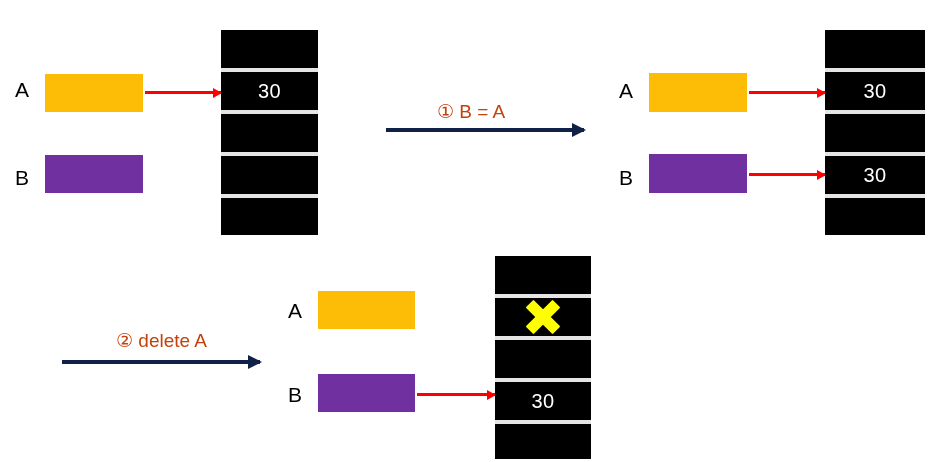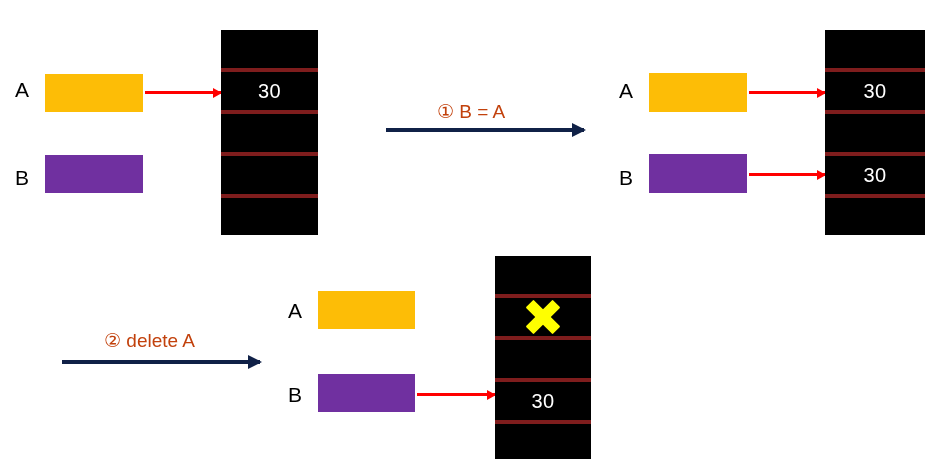--- a/index.html
+++ b/index.html
@@ -15,21 +15,21 @@
   
   .varbox{position:absolute;}
   .varlabel{
     position:absolute;
     font-size:21px;
     color:#000000;
     line-height:1;
   }
 
   
-  .memcol{position:absolute;background:#7f1d1d;}
+  .memcol{position:absolute;background:#e5e5e5;}
   .memcell{
     position:absolute;
     background:#000000;
     color:#ffffff;
     font-size:20px;
     display:flex;
     align-items:center;
     justify-content:center;
     letter-spacing:.5px;
   }
@@ -143,21 +143,21 @@
       <div class="memcell" style="left:0;top:126px;width:100px;height:38px;">
         <span class="val">30</span>
       </div>
       <div class="memcell" style="left:0;top:168px;width:100px;height:37px;">
         <span class="val"></span>
       </div>
     </div>
   </div>
 
   <div>
-    <span class="steplabel" style="left:104px;top:331px;">② delete A</span>
+    <span class="steplabel" style="left:116px;top:331px;">② delete A</span>
     <div class="navyarrow" style="left:62px;top:360px;width:198px;"></div>
   </div>
 
   <div>
 
     <span class="varlabel" style="left:288px;top:300px;">A</span>
     <div class="varbox" style="left:318px;top:291px;width:97px;height:38px;background:#FDBD06;"></div>
 
     <span class="varlabel" style="left:288px;top:384px;">B</span>
     <div class="varbox" style="left:318px;top:374px;width:97px;height:38px;background:#7030A0;"></div>

